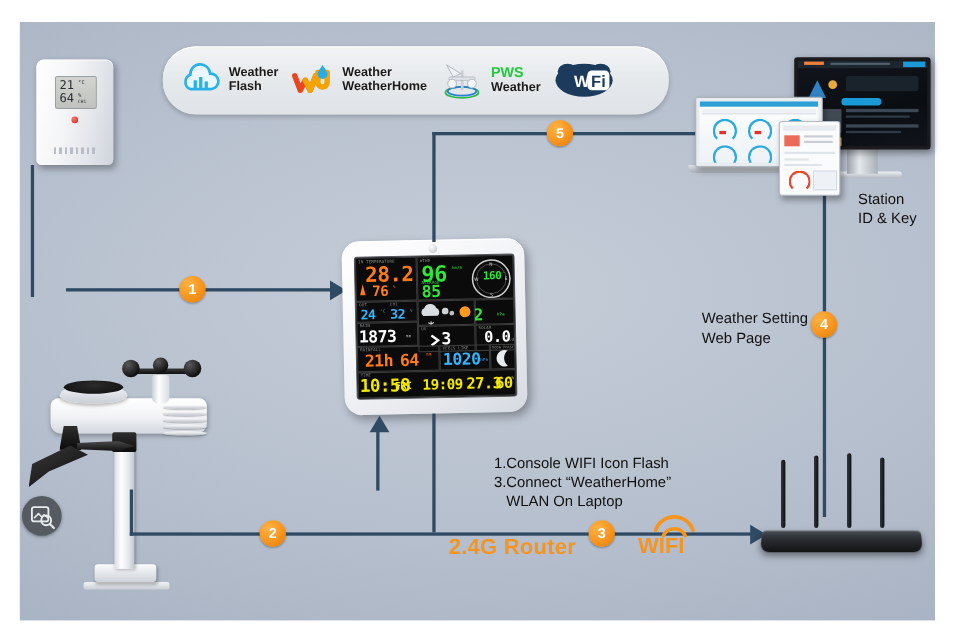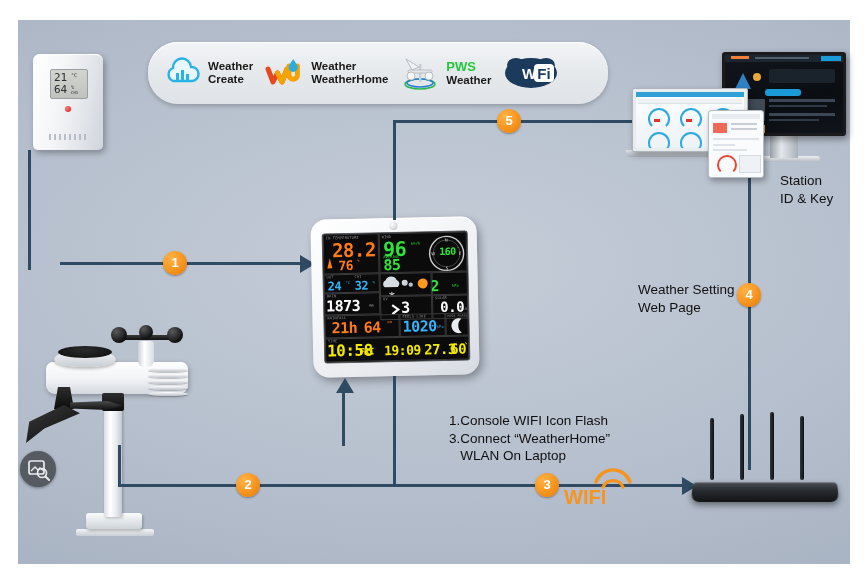--- a/index.html
+++ b/index.html
@@ -167,40 +167,40 @@
     border-radius:4px 4px 8px 8px;
     box-shadow:0 3px 6px rgba(0,0,0,.45), inset 0 1px 0 rgba(255,255,255,.18);
     transform:perspective(120px) rotateX(10deg);}
   .ant{position:absolute;width:4px;background:linear-gradient(90deg,#33373c,#0e0f11);
     border-radius:2px;}
 
   
   .blktext{position:absolute;font-size:13.5px;color:#101010;line-height:17.5px;white-space:pre;}
   #routerlbl{position:absolute;left:408px;top:487px;font-size:20px;font-weight:bold;
     color:#f7941d;letter-spacing:.2px;}
-  #wifilbl{position:absolute;left:564px;top:486px;font-size:20px;font-weight:bold;color:#f7941d;}
+  #wifilbl{position:absolute;left:580px;top:486px;font-size:20px;font-weight:bold;color:#f7941d;}
 </style>
 </head>
 <body>
 
 <div id="stage">
   <div id="backdrop"></div>
 
   <div id="servicebar">
 
     <div class="svc">
       <div class="svc-ic">
         <svg width="40" height="40" viewBox="0 0 40 40">
           <path d="M11 28 A7 7 0 0 1 11 15 A9 9 0 0 1 29 14 A7 7 0 0 1 30 28 Z" fill="#eaf7fd" stroke="#29b2e8" stroke-width="2.4"></path>
           <rect x="14" y="20" width="3" height="7" fill="#29b2e8"></rect>
           <rect x="19" y="17" width="3" height="10" fill="#29b2e8"></rect>
           <rect x="24" y="21" width="3" height="6" fill="#29b2e8"></rect>
         </svg>
       </div>
-      <div class="svc-tx"><span>Weather</span><br><span>Create</span></div>
+      <div class="svc-tx"><span>Weather</span><br><span>Flash</span></div>
     </div>
 
     <div class="svc">
       <div class="svc-ic">
         <svg width="40" height="40" viewBox="0 0 40 40">
           <path d="M3 16 L8 29 L12.5 20 L17 29 L22 16" fill="none" stroke="#e8471f" stroke-width="5" stroke-linecap="round" stroke-linejoin="round"></path>
           <path d="M12.5 20 L17 29 L22 16" fill="none" stroke="#f5a300" stroke-width="5" stroke-linecap="round" stroke-linejoin="round"></path>
           <path d="M24 13 v9 a4.2 4.2 0 0 0 8.4 0 v-9" fill="none" stroke="#f5a300" stroke-width="5" stroke-linecap="round"></path>
           <path d="M28.2 6 c3 4.4 4.6 6.6 4.6 8.3 a4.6 4.6 0 0 1 -9.2 0 c0-1.7 1.6-3.9 4.6-8.3 z" fill="#2aace2"></path>
         </svg>
@@ -487,20 +487,21 @@
   </div>
 
   <div class="blktext" style="left:780px;top:172px;">Station
 ID &amp; Key</div>
   <div class="blktext" style="left:638px;top:281px;">Weather Setting
 Web Page</div>
   <div class="blktext" style="left:449px;top:412px;">1.Console WIFI Icon Flash
 3.Connect “WeatherHome”
    WLAN On Laptop</div>
 
+  <div id="routerlbl">2.4G Router</div>
   <div id="wifilbl">WIFI</div>
   <svg style="position:absolute;left:592px;top:466px;" width="42" height="26" viewBox="0 0 42 26">
     <path d="M4 16 a18 18 0 0 1 34 0" fill="none" stroke="#f7941d" stroke-width="3.4" stroke-linecap="round"></path>
     <path d="M11 21 a11 11 0 0 1 20 0" fill="none" stroke="#f7941d" stroke-width="3.2" stroke-linecap="round"></path>
   </svg>
 
   <div id="router">
     <div class="ant" style="left:18px;top:-52px;height:62px;"></div>
     <div class="ant" style="left:48px;top:-56px;height:66px;"></div>
     <div class="ant" style="left:78px;top:-58px;height:68px;"></div>

